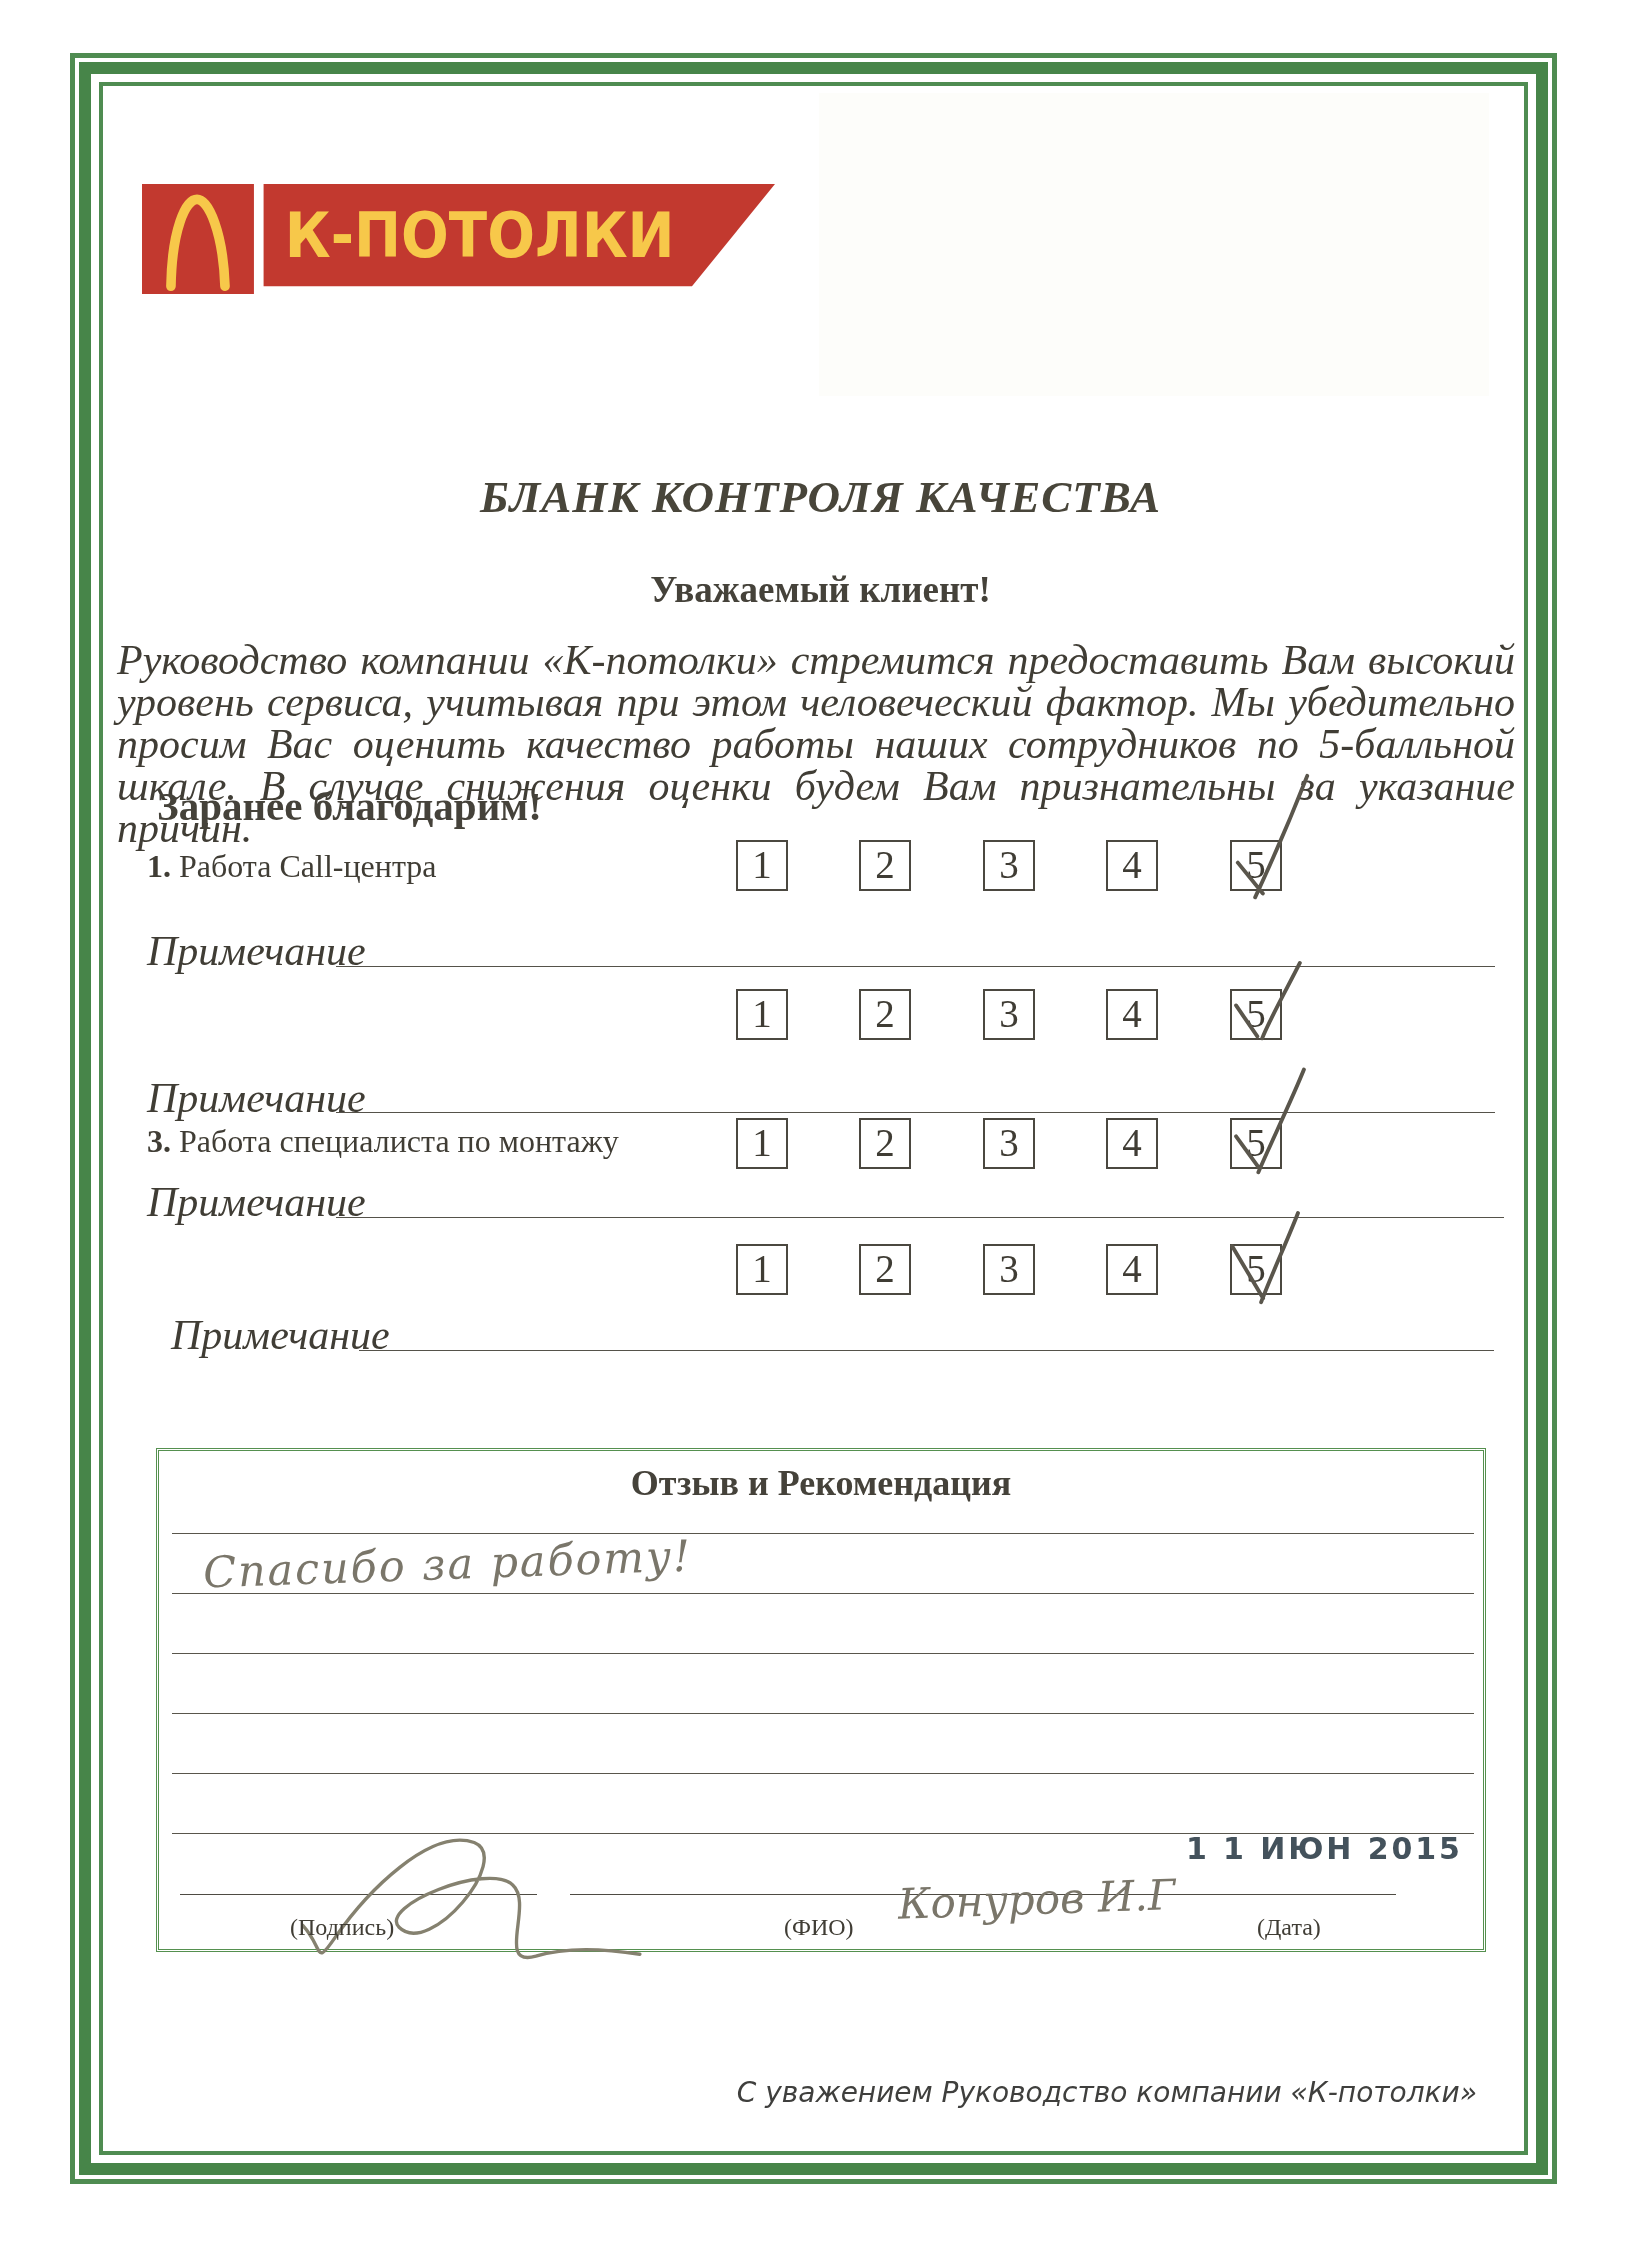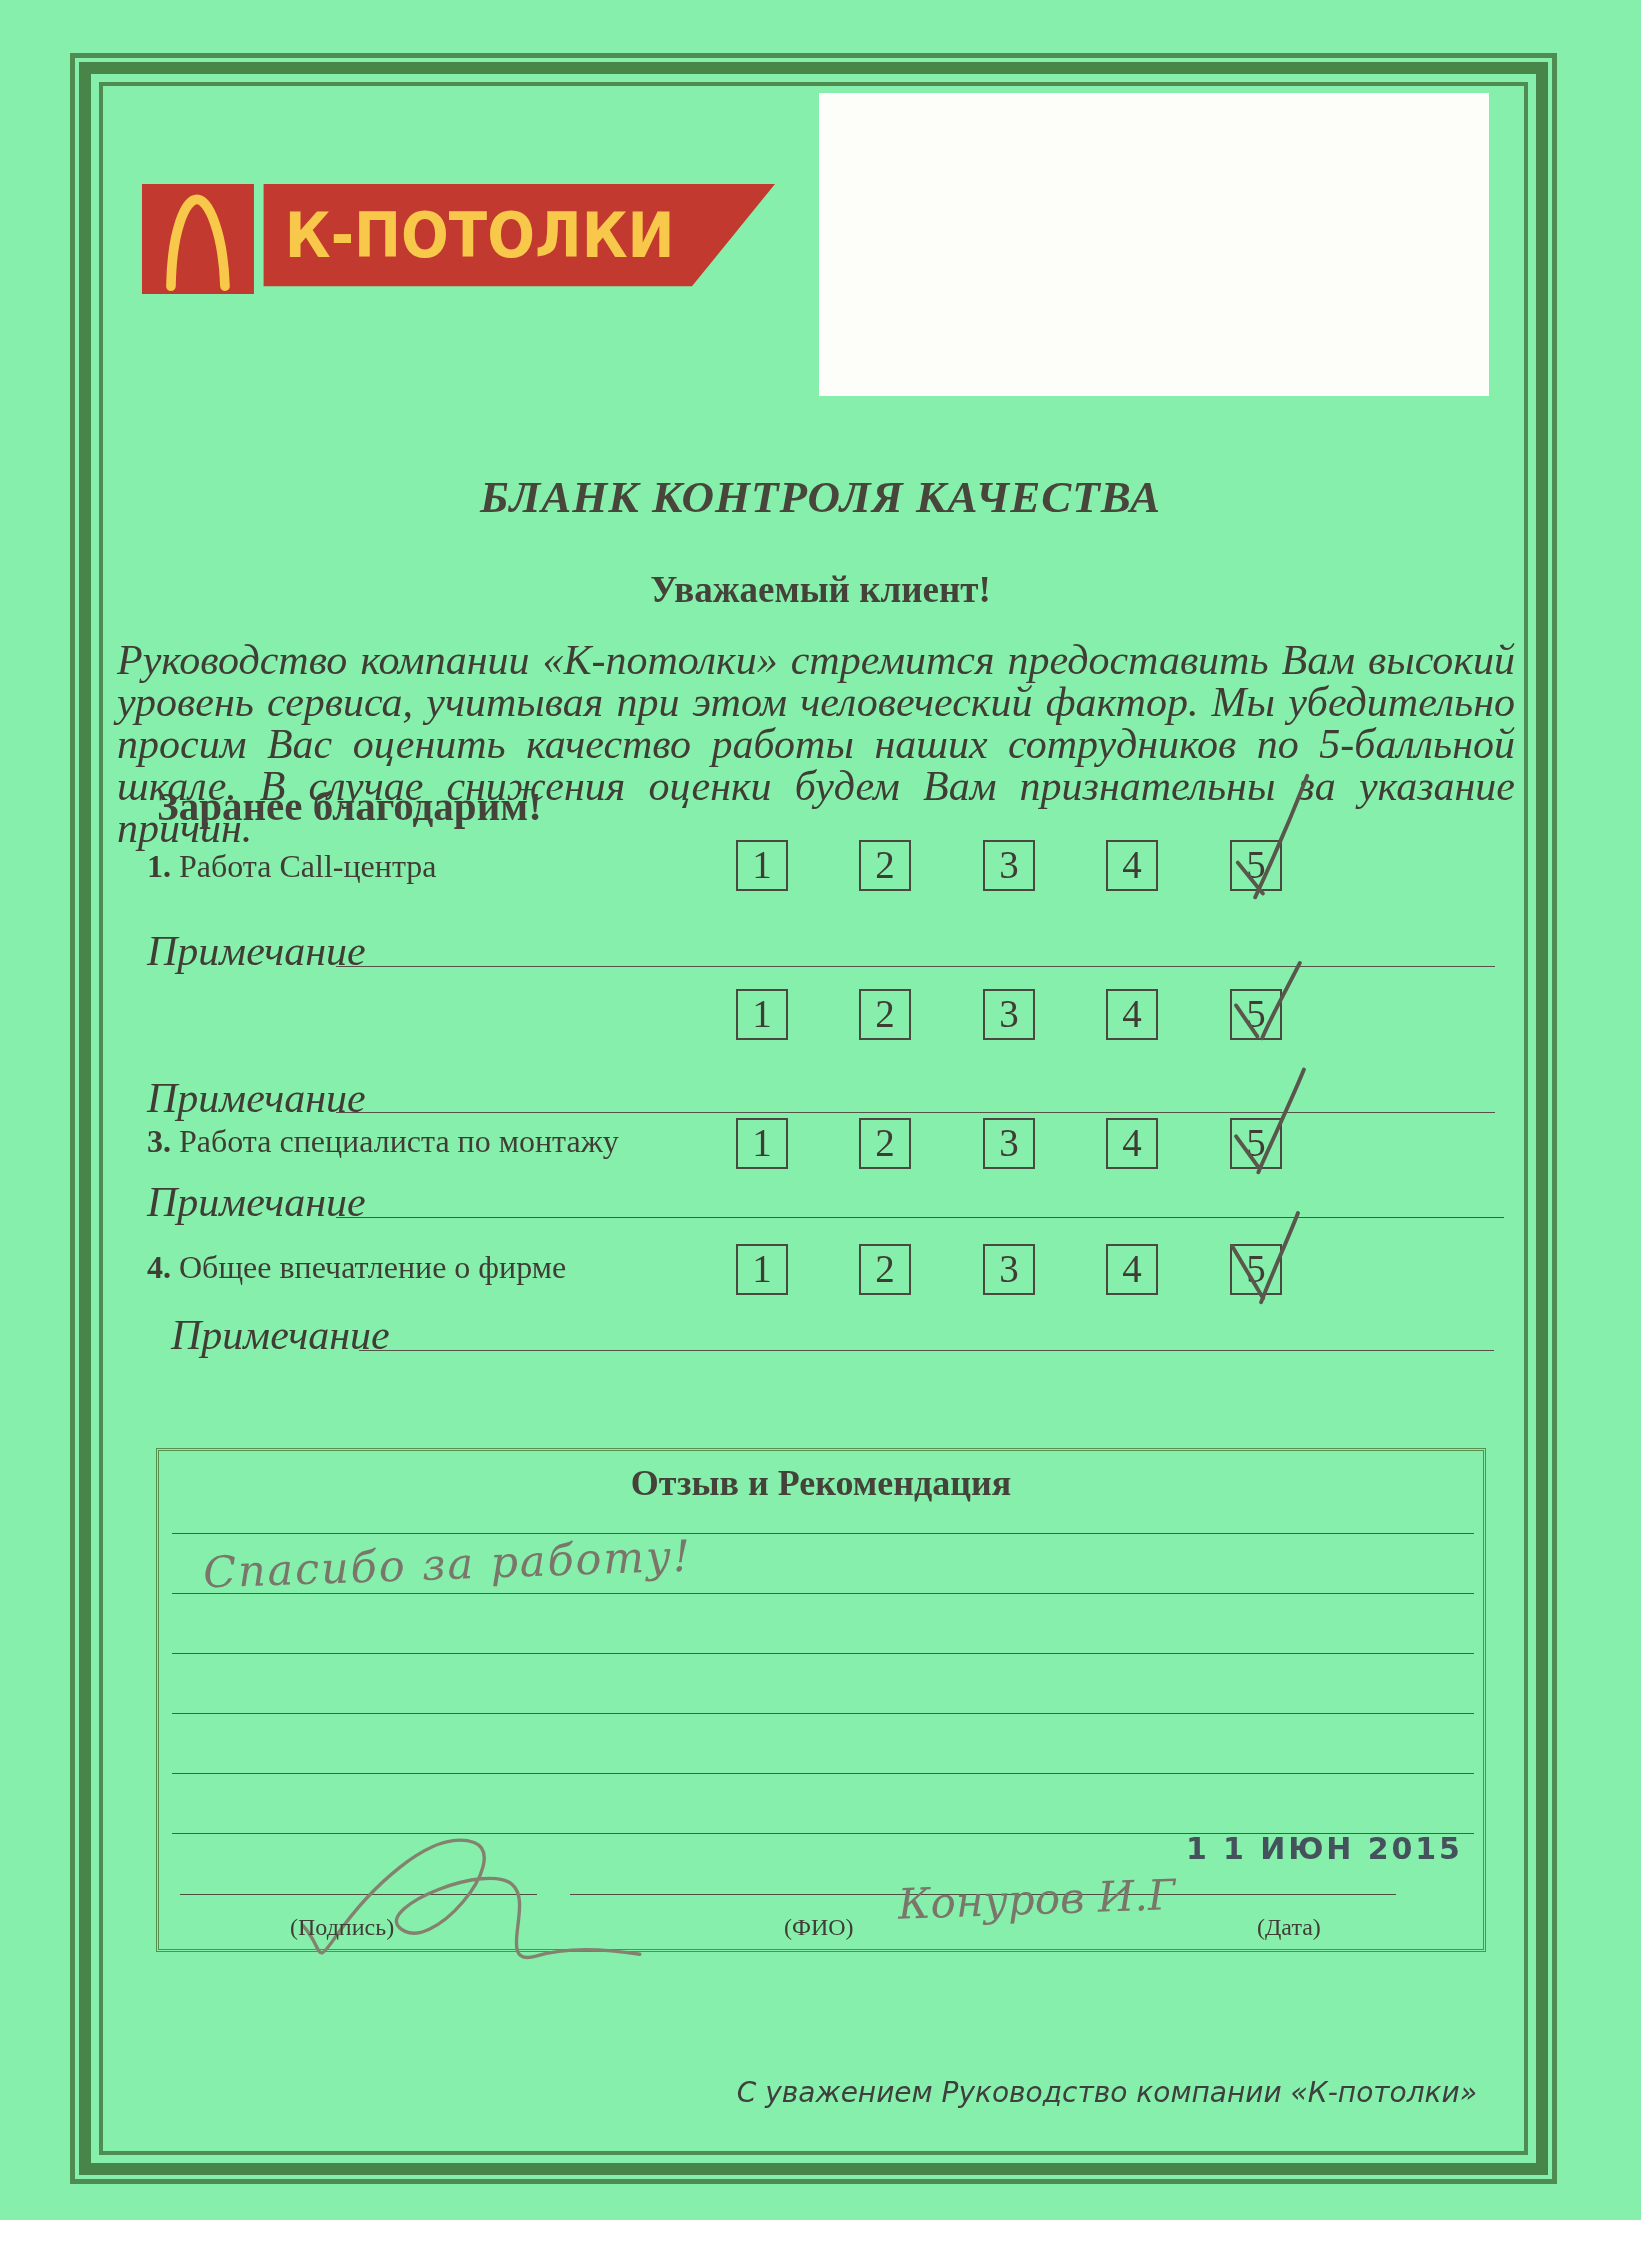--- a/index.html
+++ b/index.html
@@ -1,16 +1,16 @@
 <!DOCTYPE html>
 <html><head>
 <meta charset="utf-8">
 <style>
   html,body{margin:0;padding:0;background:#e8e8e4;}
-  .page{position:relative;width:1641px;height:2257px;background:#86efac;overflow:hidden;
+  .page{position:relative;width:1641px;height:2257px;background:#ffffff;overflow:hidden;
         font-family:"Liberation Serif", serif;color:#3e3b33;}
   .frame{position:absolute;left:70px;top:53px;width:1487px;height:2131px;box-sizing:border-box;
          border:5.8px solid #4f8c51;}
   .frame-mid{position:absolute;inset:3.9px;border:12.6px solid #478549;}
   .frame-in{position:absolute;inset:7.7px;border:4.8px solid #4f8c51;}
   .white-cover{position:absolute;left:819px;top:93px;width:670px;height:303px;background:#fdfdfa;}
   .scan-strip{position:absolute;left:0;bottom:0;width:100%;height:37px;background:#ffffff;}
   .logo{position:absolute;left:142px;top:180px;width:633px;height:118px;}
   .doc-title{position:absolute;left:0;top:471px;width:100%;text-align:center;
              font-size:45px;font-weight:bold;font-style:italic;letter-spacing:1px;color:#48453a;}
@@ -101,23 +101,20 @@
   <div class="cbox" style="left:859px;top:1118px;">2</div>
   <div class="cbox" style="left:983px;top:1118px;">3</div>
   <div class="cbox" style="left:1106px;top:1118px;">4</div>
   <div class="cbox" style="left:1230px;top:1118px;">5</div>
   <svg class="checkmark" style="left:1207px;top:1054px;" width="126" height="126" viewBox="0 0 130 130">
     <path d="M30 85 L54 118 M100 16 C88 46 64 96 53 122" fill="none" stroke="#5a564c" stroke-width="4" stroke-linecap="round"></path>
   </svg>
   <div class="note-label" style="left:147px;top:1178px;">Примечание</div>
   <div class="note-line" style="left:336px;top:1217px;width:1168px;"></div>
 
-  <div class="q-label" style="top:1249px;">
-    <b>4.</b><span> Общее впечатление о фирме</span>
-  </div>
   <div class="cbox" style="left:736px;top:1244px;">1</div>
   <div class="cbox" style="left:859px;top:1244px;">2</div>
   <div class="cbox" style="left:983px;top:1244px;">3</div>
   <div class="cbox" style="left:1106px;top:1244px;">4</div>
   <div class="cbox" style="left:1230px;top:1244px;">5</div>
   <svg class="checkmark" style="left:1203px;top:1182px;" width="126" height="126" viewBox="0 0 130 130">
     <path d="M30 66 L62 120 M98 32 C88 58 68 102 60 124" fill="none" stroke="#5a564c" stroke-width="4" stroke-linecap="round"></path>
   </svg>
   <div class="note-label" style="left:171px;top:1311px;">Примечание</div>
   <div class="note-line" style="left:359px;top:1350px;width:1135px;"></div>

